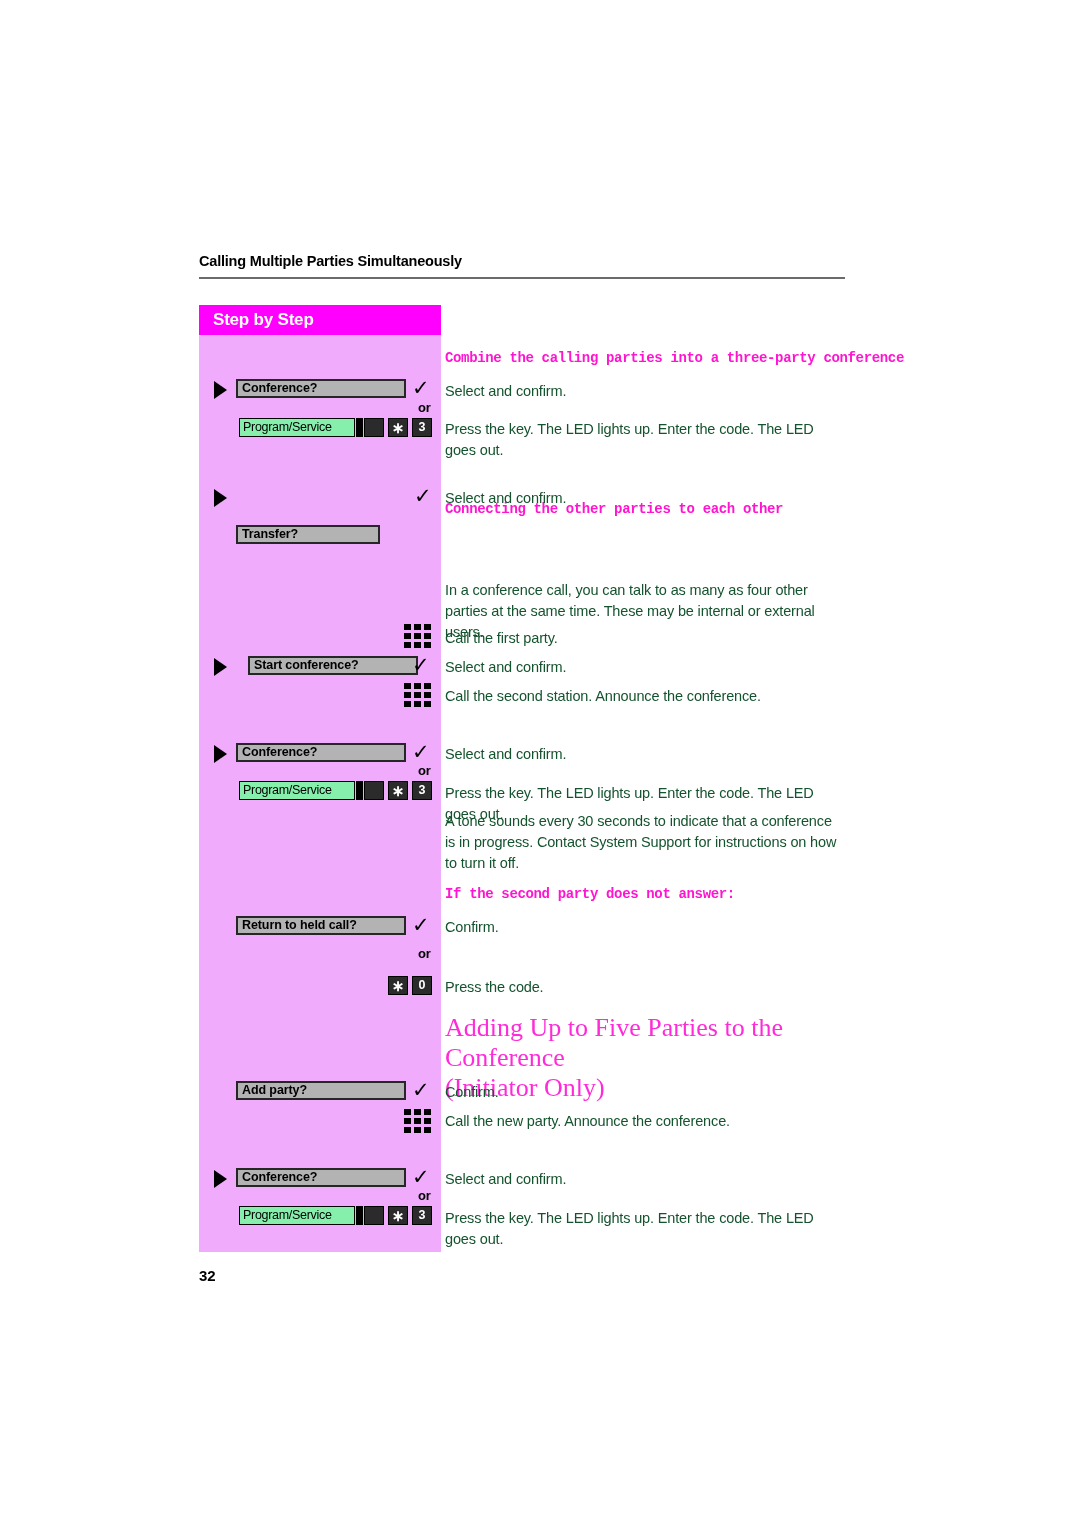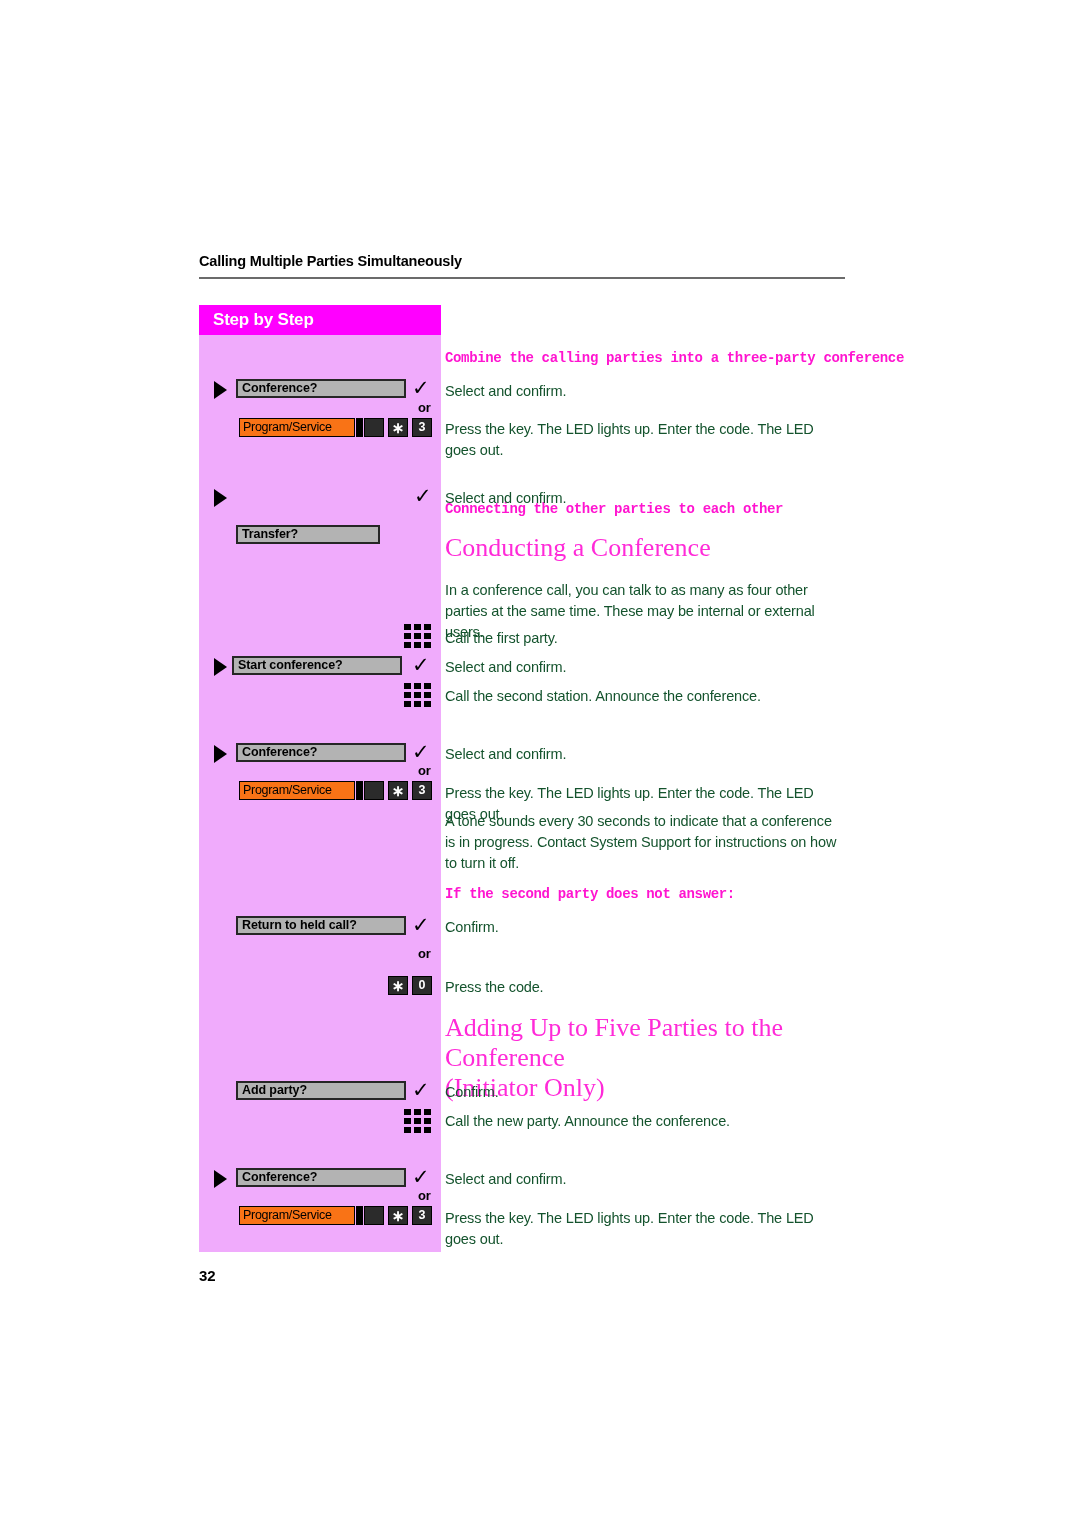--- a/index.html
+++ b/index.html
@@ -115,21 +115,21 @@
   .fnkey {
     position: absolute;
     display: flex;
     align-items: stretch;
     height: 19px;
   }
   .fnkey-label {
     width: 116px;
     height: 19px;
     box-sizing: border-box;
-    background: #f97316;
+    background: #86efac;
     border: 1.5px solid #000000;
     font-size: 12.5px;
     line-height: 16px;
     padding-left: 3px;
     color: #000000;
     letter-spacing: -0.3px;
     white-space: nowrap;
     overflow: hidden;
   }
   .fnkey-led {
@@ -242,39 +242,38 @@
   <div class="keycap" style="left:412px; top:418px;">3</div>
   <div class="body-text" style="left:445px; top:419px; width:400px;">Press the key. The LED lights up. Enter the code. The LED goes out.</div>
 
   <div class="sub-head" style="left:445px; top:457px;margin-top:44px;">Connecting the other parties to each other</div>
 
   <div class="arrow" style="left:214px; top:489px;"></div>
   <div class="menu-item" style="left:236px; top:487px; width:144px;margin-top:38px;">Transfer?</div>
   <div class="checkmark" style="left:414px; top:486px;">✓</div>
   <div class="body-text" style="left:445px; top:488px; width:400px;">Select and confirm.</div>
 
-  <div class="chapter-title" style="left:445px; top:533px; width:400px;">Conducting a Conference</div>
 
   <div class="body-text" style="left:445px; top:580px; width:400px;">In a conference call, you can talk to as many as four other parties at the same time. These may be internal or external users.</div>
 
   <div class="dialpad" style="left:404px; top:624px;">
     <i style="left:0px;  top:0px;"></i>
       <i style="left:10px; top:0px;"></i>
       <i style="left:20px; top:0px;"></i>
     <i style="left:0px;  top:9px;"></i>
       <i style="left:10px; top:9px;"></i>
       <i style="left:20px; top:9px;"></i>
     <i style="left:0px;  top:18px;"></i>
       <i style="left:10px; top:18px;"></i>
       <i style="left:20px; top:18px;"></i>
   </div>
   <div class="body-text" style="left:445px; top:628px; width:400px;">Call the first party.</div>
 
   <div class="arrow" style="left:214px; top:658px;"></div>
-  <div class="menu-item" style="left:232px; top:656px; width:170px;">Start conference?</div>
+  <div class="menu-item" style="left:248px; top:656px; width:170px;">Start conference?</div>
   <div class="checkmark" style="left:412px; top:655px;">✓</div>
   <div class="body-text" style="left:445px; top:657px; width:400px;">Select and confirm.</div>
 
   <div class="dialpad" style="left:404px; top:683px;">
     <i style="left:0px;  top:0px;"></i>
       <i style="left:10px; top:0px;"></i>
       <i style="left:20px; top:0px;"></i>
     <i style="left:0px;  top:9px;"></i>
       <i style="left:10px; top:9px;"></i>
       <i style="left:20px; top:9px;"></i>

